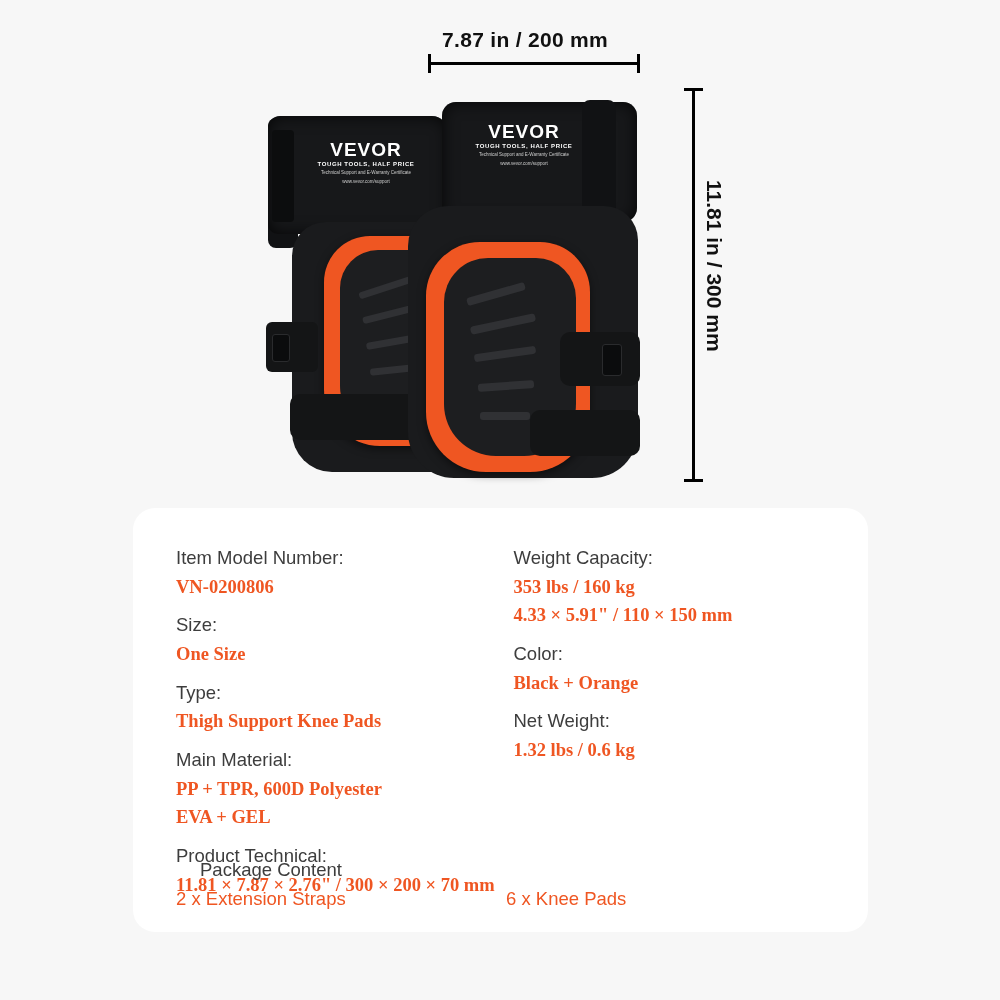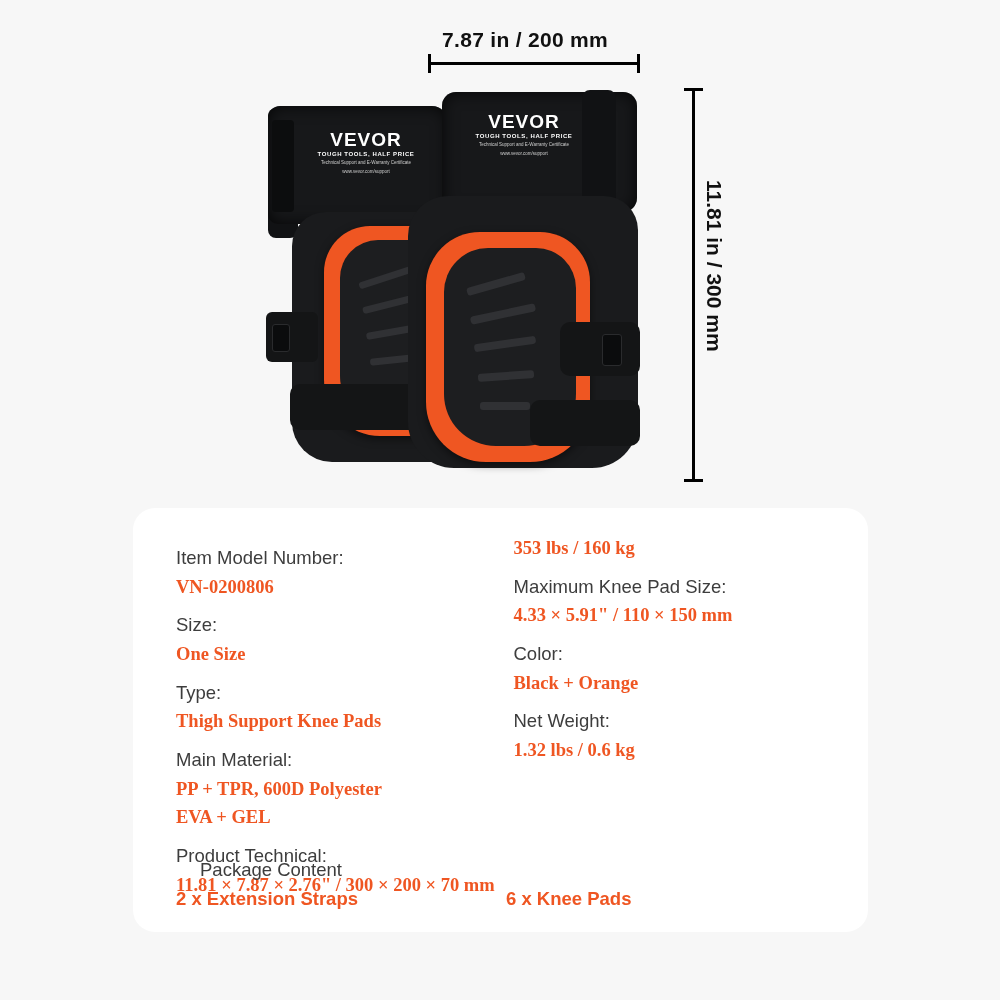--- a/index.html
+++ b/index.html
@@ -77,21 +77,21 @@
     height: 3px;
     background: #000;
   }
   .dim-right-cap-top { top: 88px; }
   .dim-right-cap-bottom { top: 479px; }
 
   
   .product-stage {
     position: absolute;
     left: 230px;
-    top: 84px;
+    top: 94px;
     width: 430px;
     height: 400px;
   }
 
   
   .pad {
     position: absolute;
   }
   .strap-top {
     position: absolute;
@@ -215,21 +215,21 @@
     line-height: 1.55;
     margin-left: 24px;
   }
   .package-items {
     display: flex;
     margin-top: 3px;
   }
   .package-items .pkg-item {
     font-size: 18.5px;
     color: #ef5622;
-    font-weight: bold;
+    font-weight: normal;
   }
   .pkg-item:first-child { width: 330px; }
 </style>
 </head>
 <body>
 
 <div id="page">
 
   <div class="dim-top-label">7.87 in / 200 mm</div>
   <div class="dim-top-line"></div>
@@ -308,23 +308,23 @@
 
         <div class="spec-label">Main Material:</div>
         <div class="spec-value">PP + TPR, 600D Polyester</div>
         <div class="spec-value second-line">EVA + GEL</div>
 
         <div class="spec-label">Product Technical:</div>
         <div class="spec-value">11.81 × 7.87 × 2.76" / 300 × 200 × 70 mm</div>
       </div>
 
       <div class="spec-col">
+        <div class="spec-label">Weight Capacity:</div>
         <div class="spec-value">353 lbs / 160 kg</div>
 
-        <div class="spec-label">Maximum Knee Pad Size:</div>
         <div class="spec-value">4.33 × 5.91" / 110 × 150 mm</div>
 
         <div class="spec-label">Color:</div>
         <div class="spec-value">Black + Orange</div>
 
         <div class="spec-label">Net Weight:</div>
         <div class="spec-value">1.32 lbs / 0.6 kg</div>
       </div>
     </div>
 

